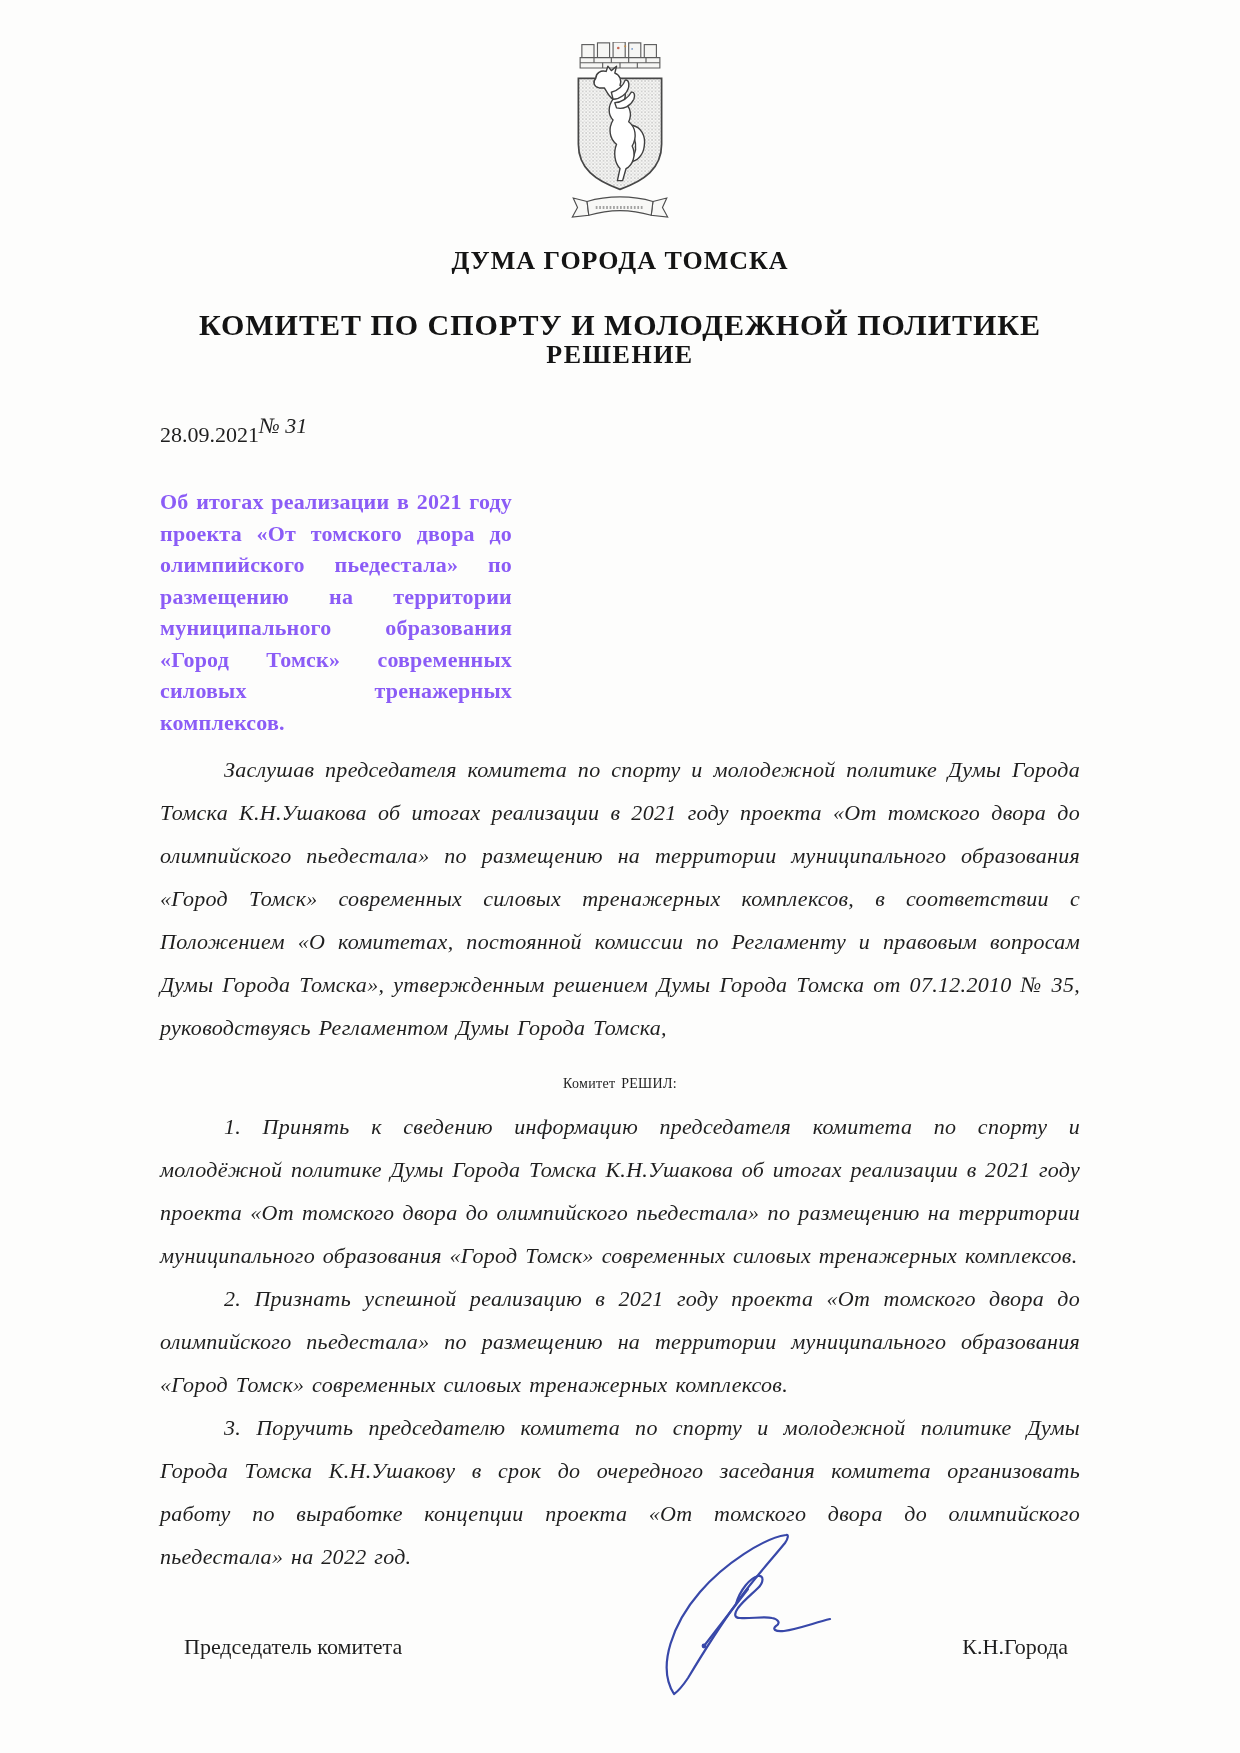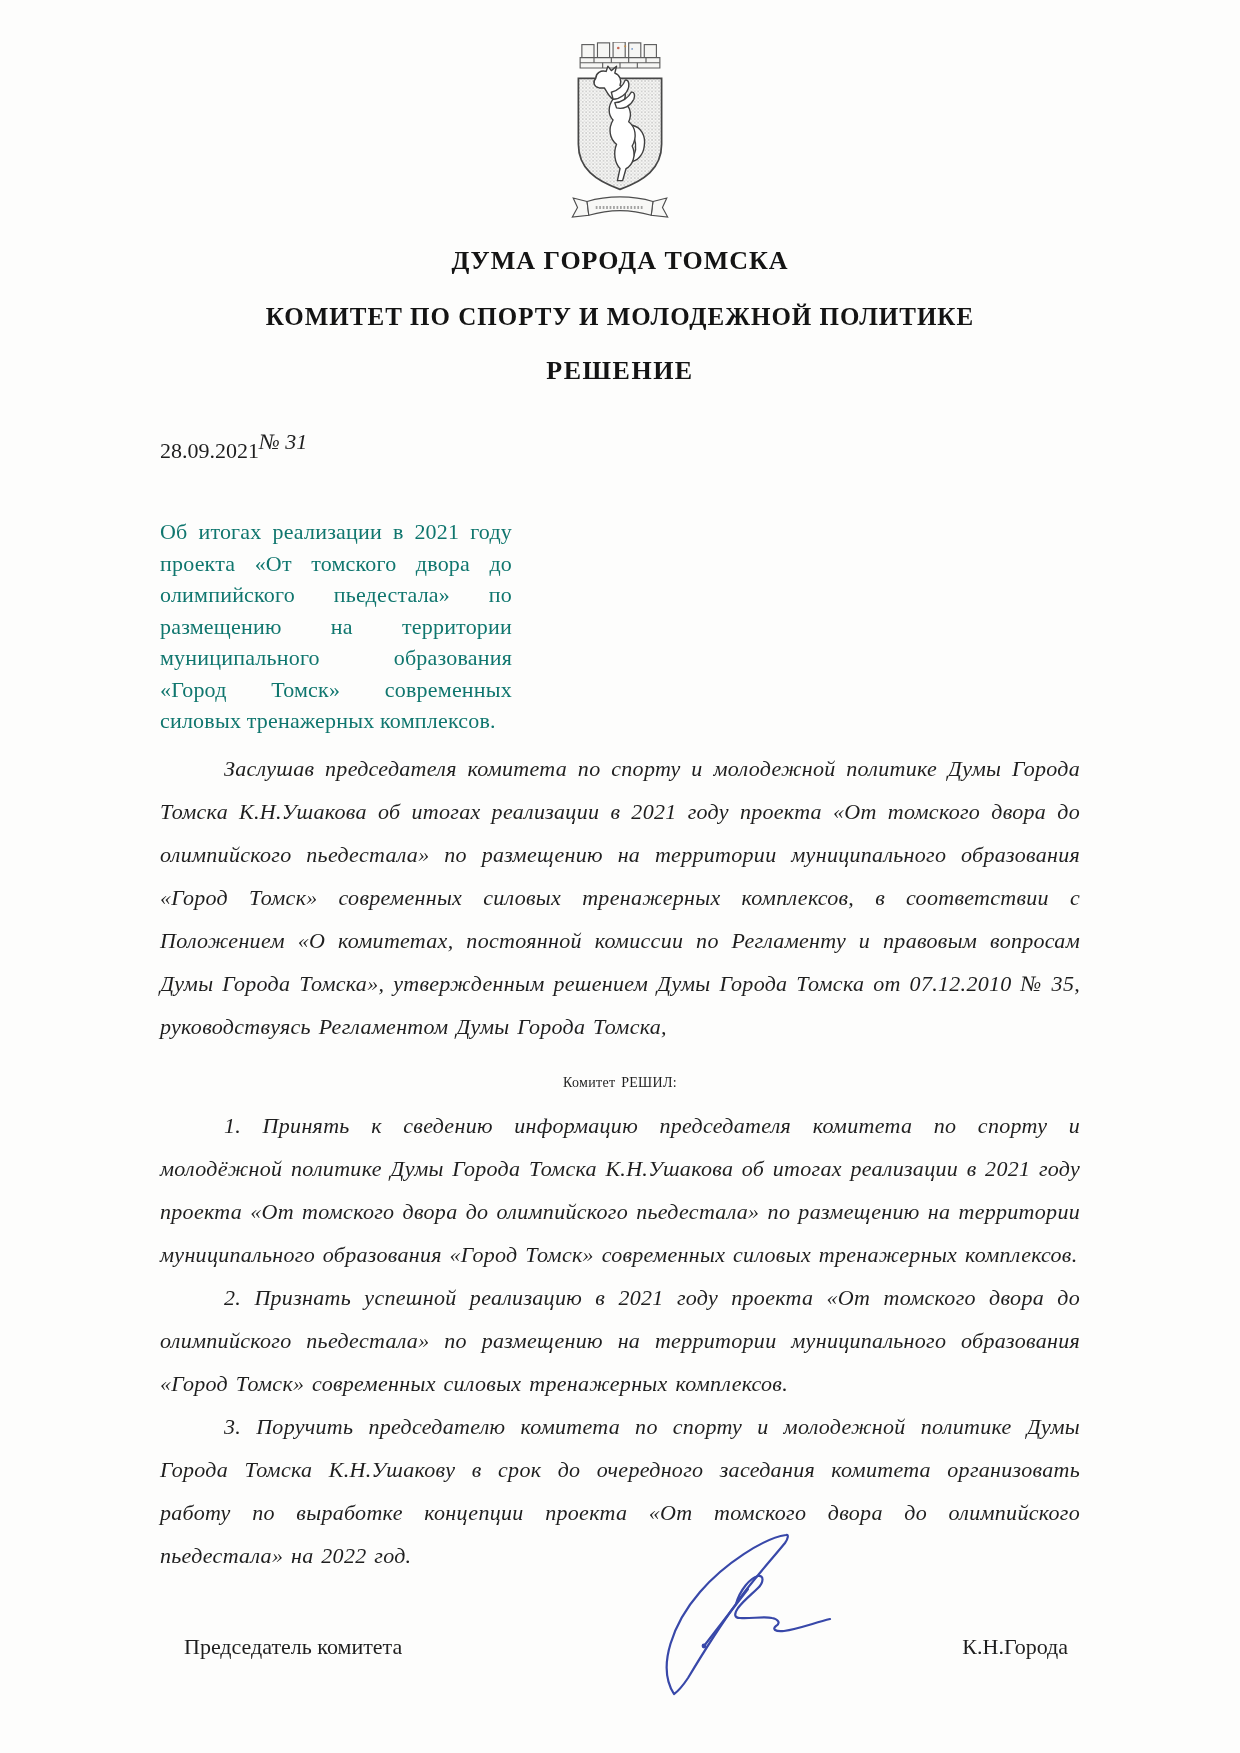--- a/index.html
+++ b/index.html
@@ -9,28 +9,28 @@
     background:#fdfdfc;
     box-sizing:border-box;
     padding:42px 160px 12px 160px;
     font-family:"Liberation Serif","DejaVu Serif",serif;
     color:#1e1e1e;
     overflow:hidden;
   }
   .crest{display:block;margin:0 auto;}
   .h-center{text-align:center;font-weight:bold;color:#141414;}
   .h-org{margin-top:22px;font-size:26px;letter-spacing:1px;line-height:30px;}
-  .h-committee{margin-top:26px;font-size:25px;letter-spacing:1px;line-height:30px;}
-  .h-doctype{margin-top:24px;font-size:26px;letter-spacing:1.5px;line-height:30px;}
+  .h-committee{margin-top:34px;font-size:30px;letter-spacing:1px;line-height:30px;}
+  .h-doctype{font-size:26px;letter-spacing:1.5px;line-height:30px;}
   .meta{margin-top:52px;display:flex;justify-content:flex-start;align-items:flex-start;font-size:22px;line-height:26px;}
   .meta-num{transform:translateY(-9px);padding-right:14px;color:#222;font-style:italic;}
   .subject{
-    margin-top:52px;width:352px;
-    font-weight:normal;font-size:22px;line-height:31.5px;
-    text-align:justify;color:#0f766e;letter-spacing:0.2px;
+    margin-top:38px;width:352px;
+    font-weight:bold;font-size:22px;line-height:31.5px;
+    text-align:justify;color:#8b5cf6;letter-spacing:0.2px;
   }
   .body-text{font-size:22px;line-height:43px;text-align:justify;letter-spacing:0.3px;word-spacing:2px;}
   .para{margin:0;text-indent:64px;font-style:italic;}
   .preamble{margin-top:10px;}
   .resolved{margin:13px 0 0 0;text-align:center;font-size:14px;line-height:43px;}
   .sign-row{
     position:absolute;left:160px;right:160px;top:1634px;
     display:flex;justify-content:space-between;
     font-size:22px;line-height:26px;margin-left:24px;
   }

